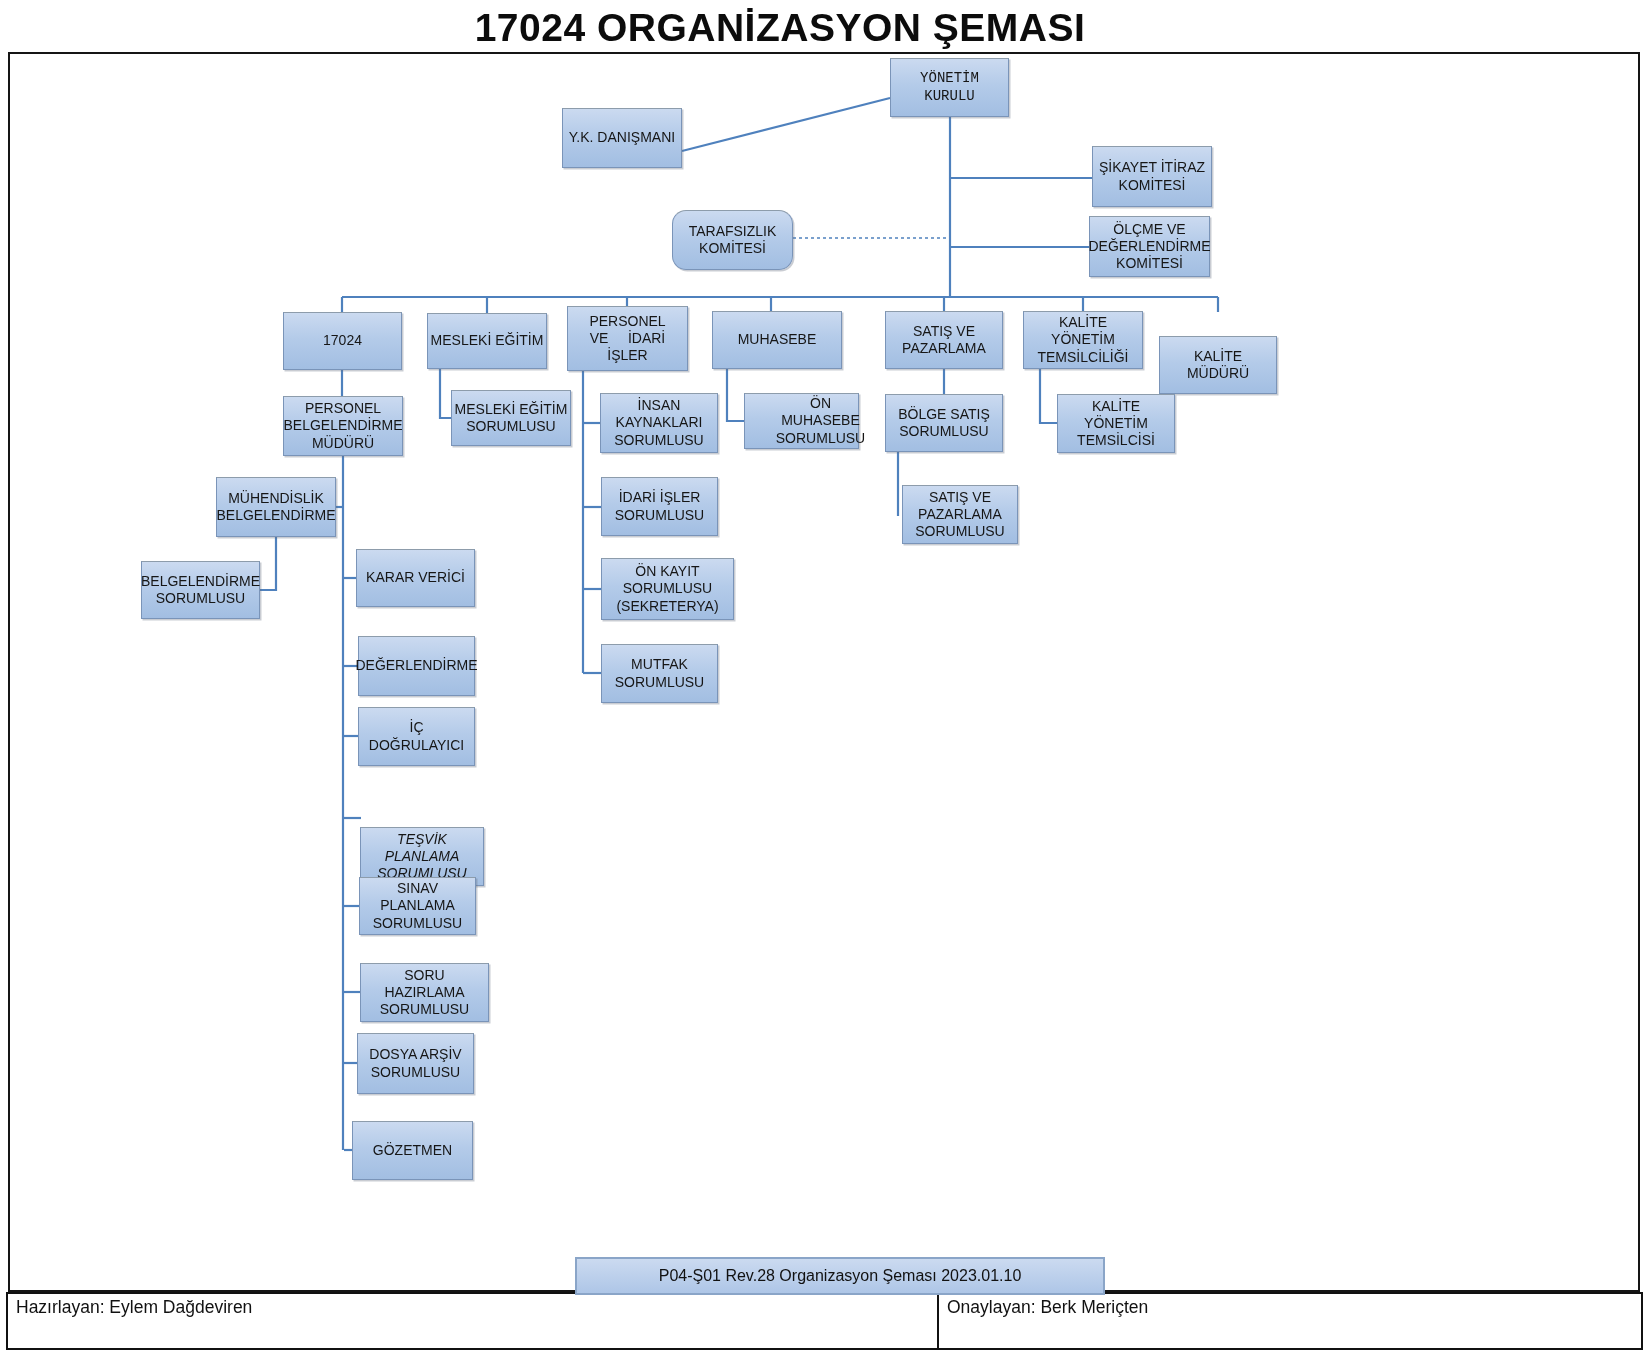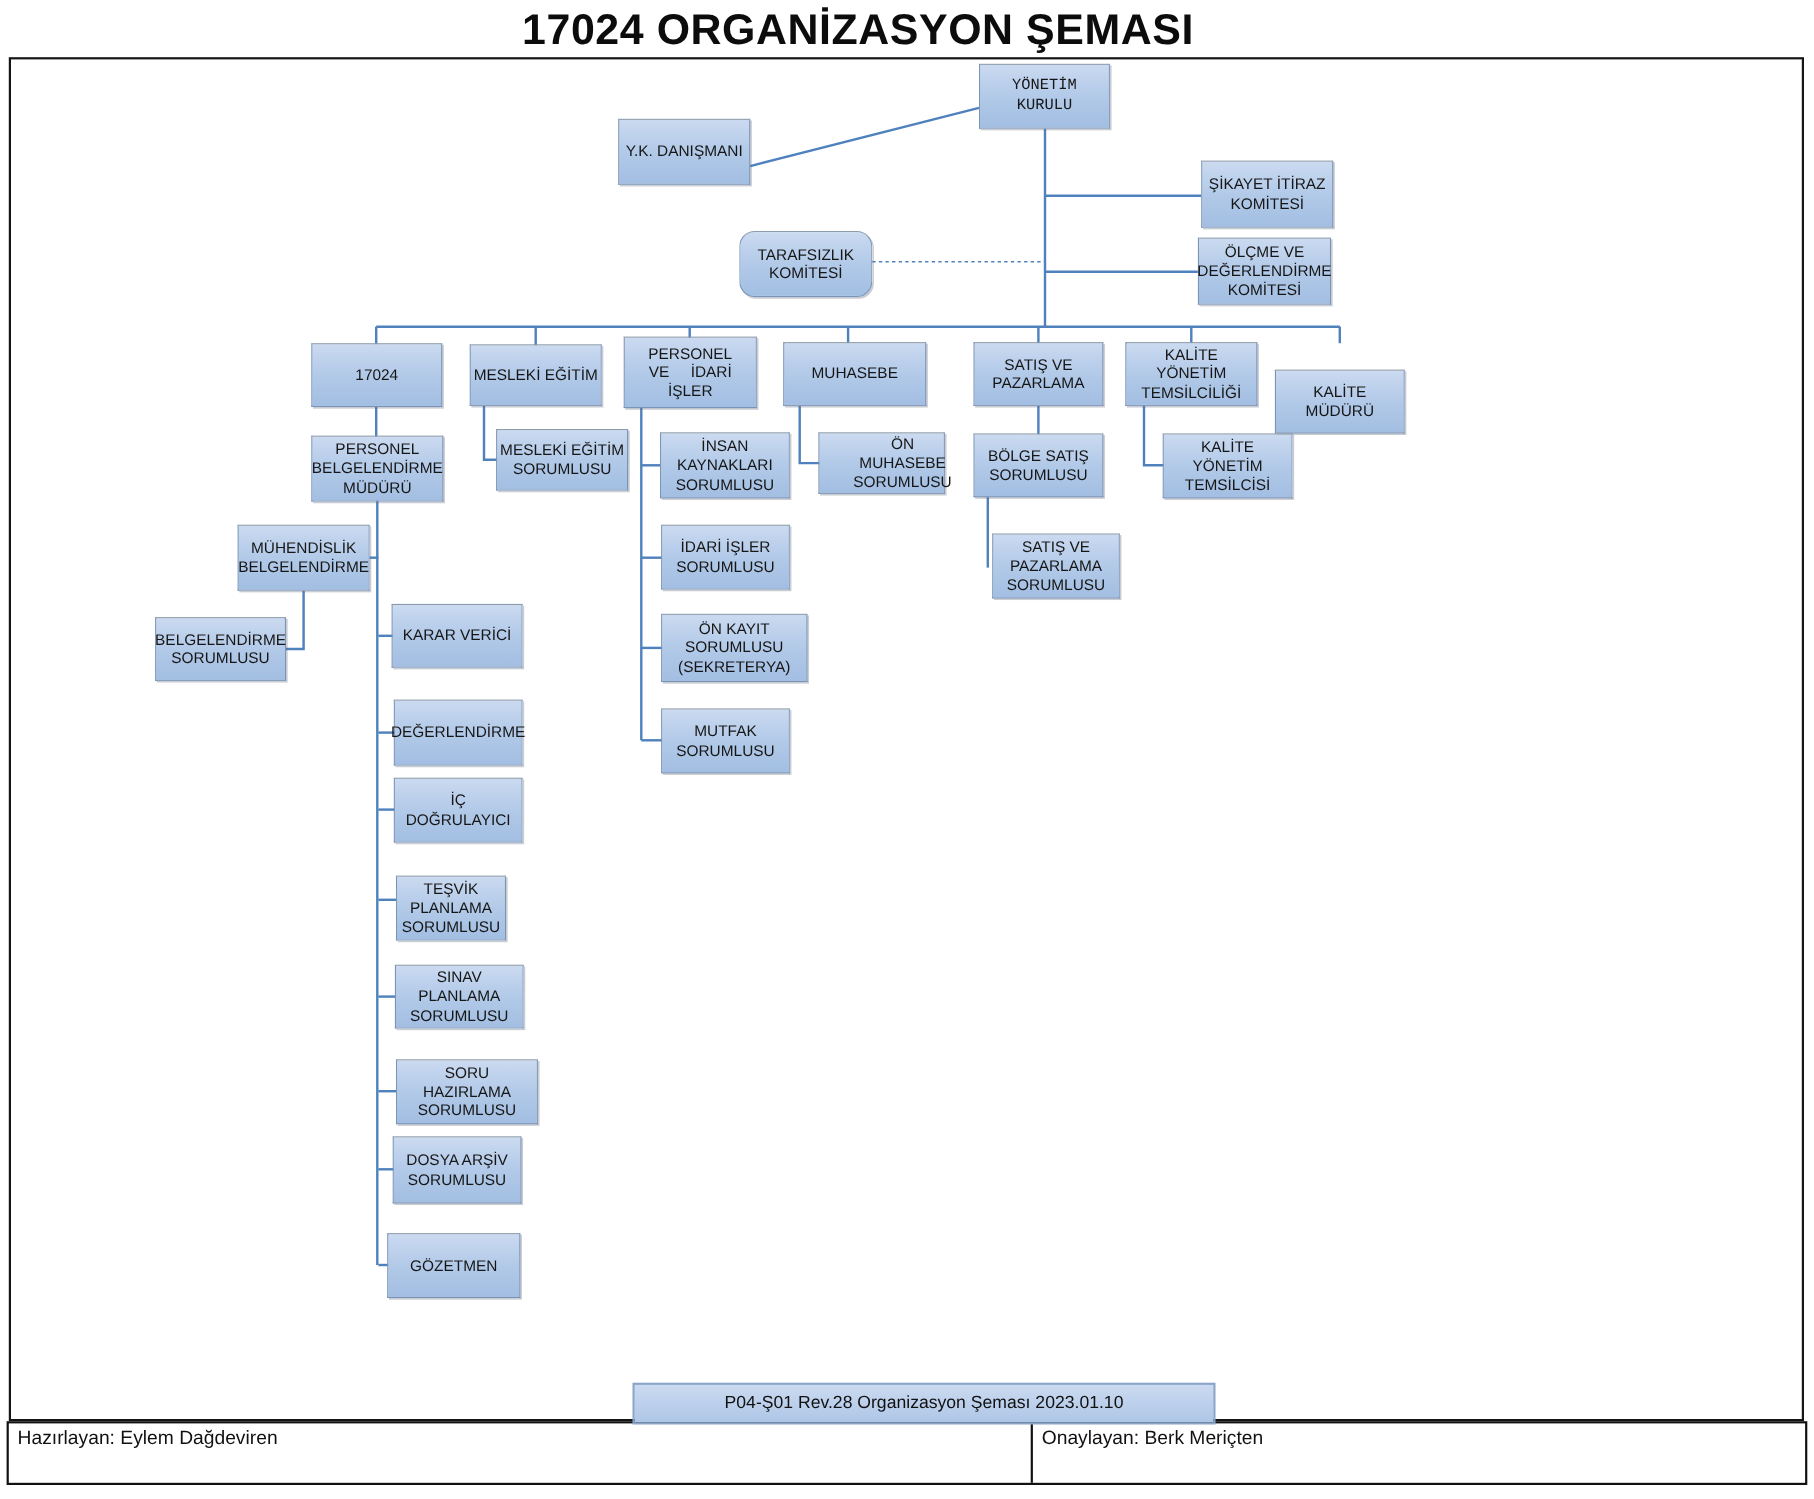--- a/index.html
+++ b/index.html
@@ -123,21 +123,21 @@
       <div class="org-box" style="left: 601px; top: 558px; width: 133px; height: 62px;"><span>ÖN KAYIT
 SORUMLUSU
 (SEKRETERYA)</span></div>
       <div class="org-box" style="left: 601px; top: 644px; width: 117px; height: 59px;"><span>MUTFAK
 SORUMLUSU</span></div>
       <div class="org-box" style="left: 902px; top: 485px; width: 116px; height: 59px;"><span>SATIŞ VE
 PAZARLAMA
 SORUMLUSU</span></div>
       <div class="org-box" style="left: 358px; top: 636px; width: 117px; height: 60px;"><span>DEĞERLENDİRME</span></div>
       <div class="org-box" style="left: 358px; top: 707px; width: 117px; height: 59px;"><span>İÇ DOĞRULAYICI</span></div>
-      <div class="org-box" style="left: 360px; top: 796px; width: 100px; height: 59px;"><span>TEŞVİK
+      <div class="org-box" style="left: 360px; top: 827px; width: 124px; height: 59px; font-style: italic;"><span>TEŞVİK
 PLANLAMA
 SORUMLUSU</span></div>
       <div class="org-box" style="left: 359px; top: 877px; width: 117px; height: 58px;"><span>SINAV PLANLAMA
 SORUMLUSU</span></div>
       <div class="org-box" style="left: 360px; top: 963px; width: 129px; height: 59px;"><span>SORU HAZIRLAMA
 SORUMLUSU</span></div>
       <div class="org-box" style="left: 357px; top: 1033px; width: 117px; height: 61px;"><span>DOSYA ARŞİV
 SORUMLUSU</span></div>
       <div class="org-box" style="left: 352px; top: 1121px; width: 121px; height: 59px;"><span>GÖZETMEN</span></div>
     </div>

